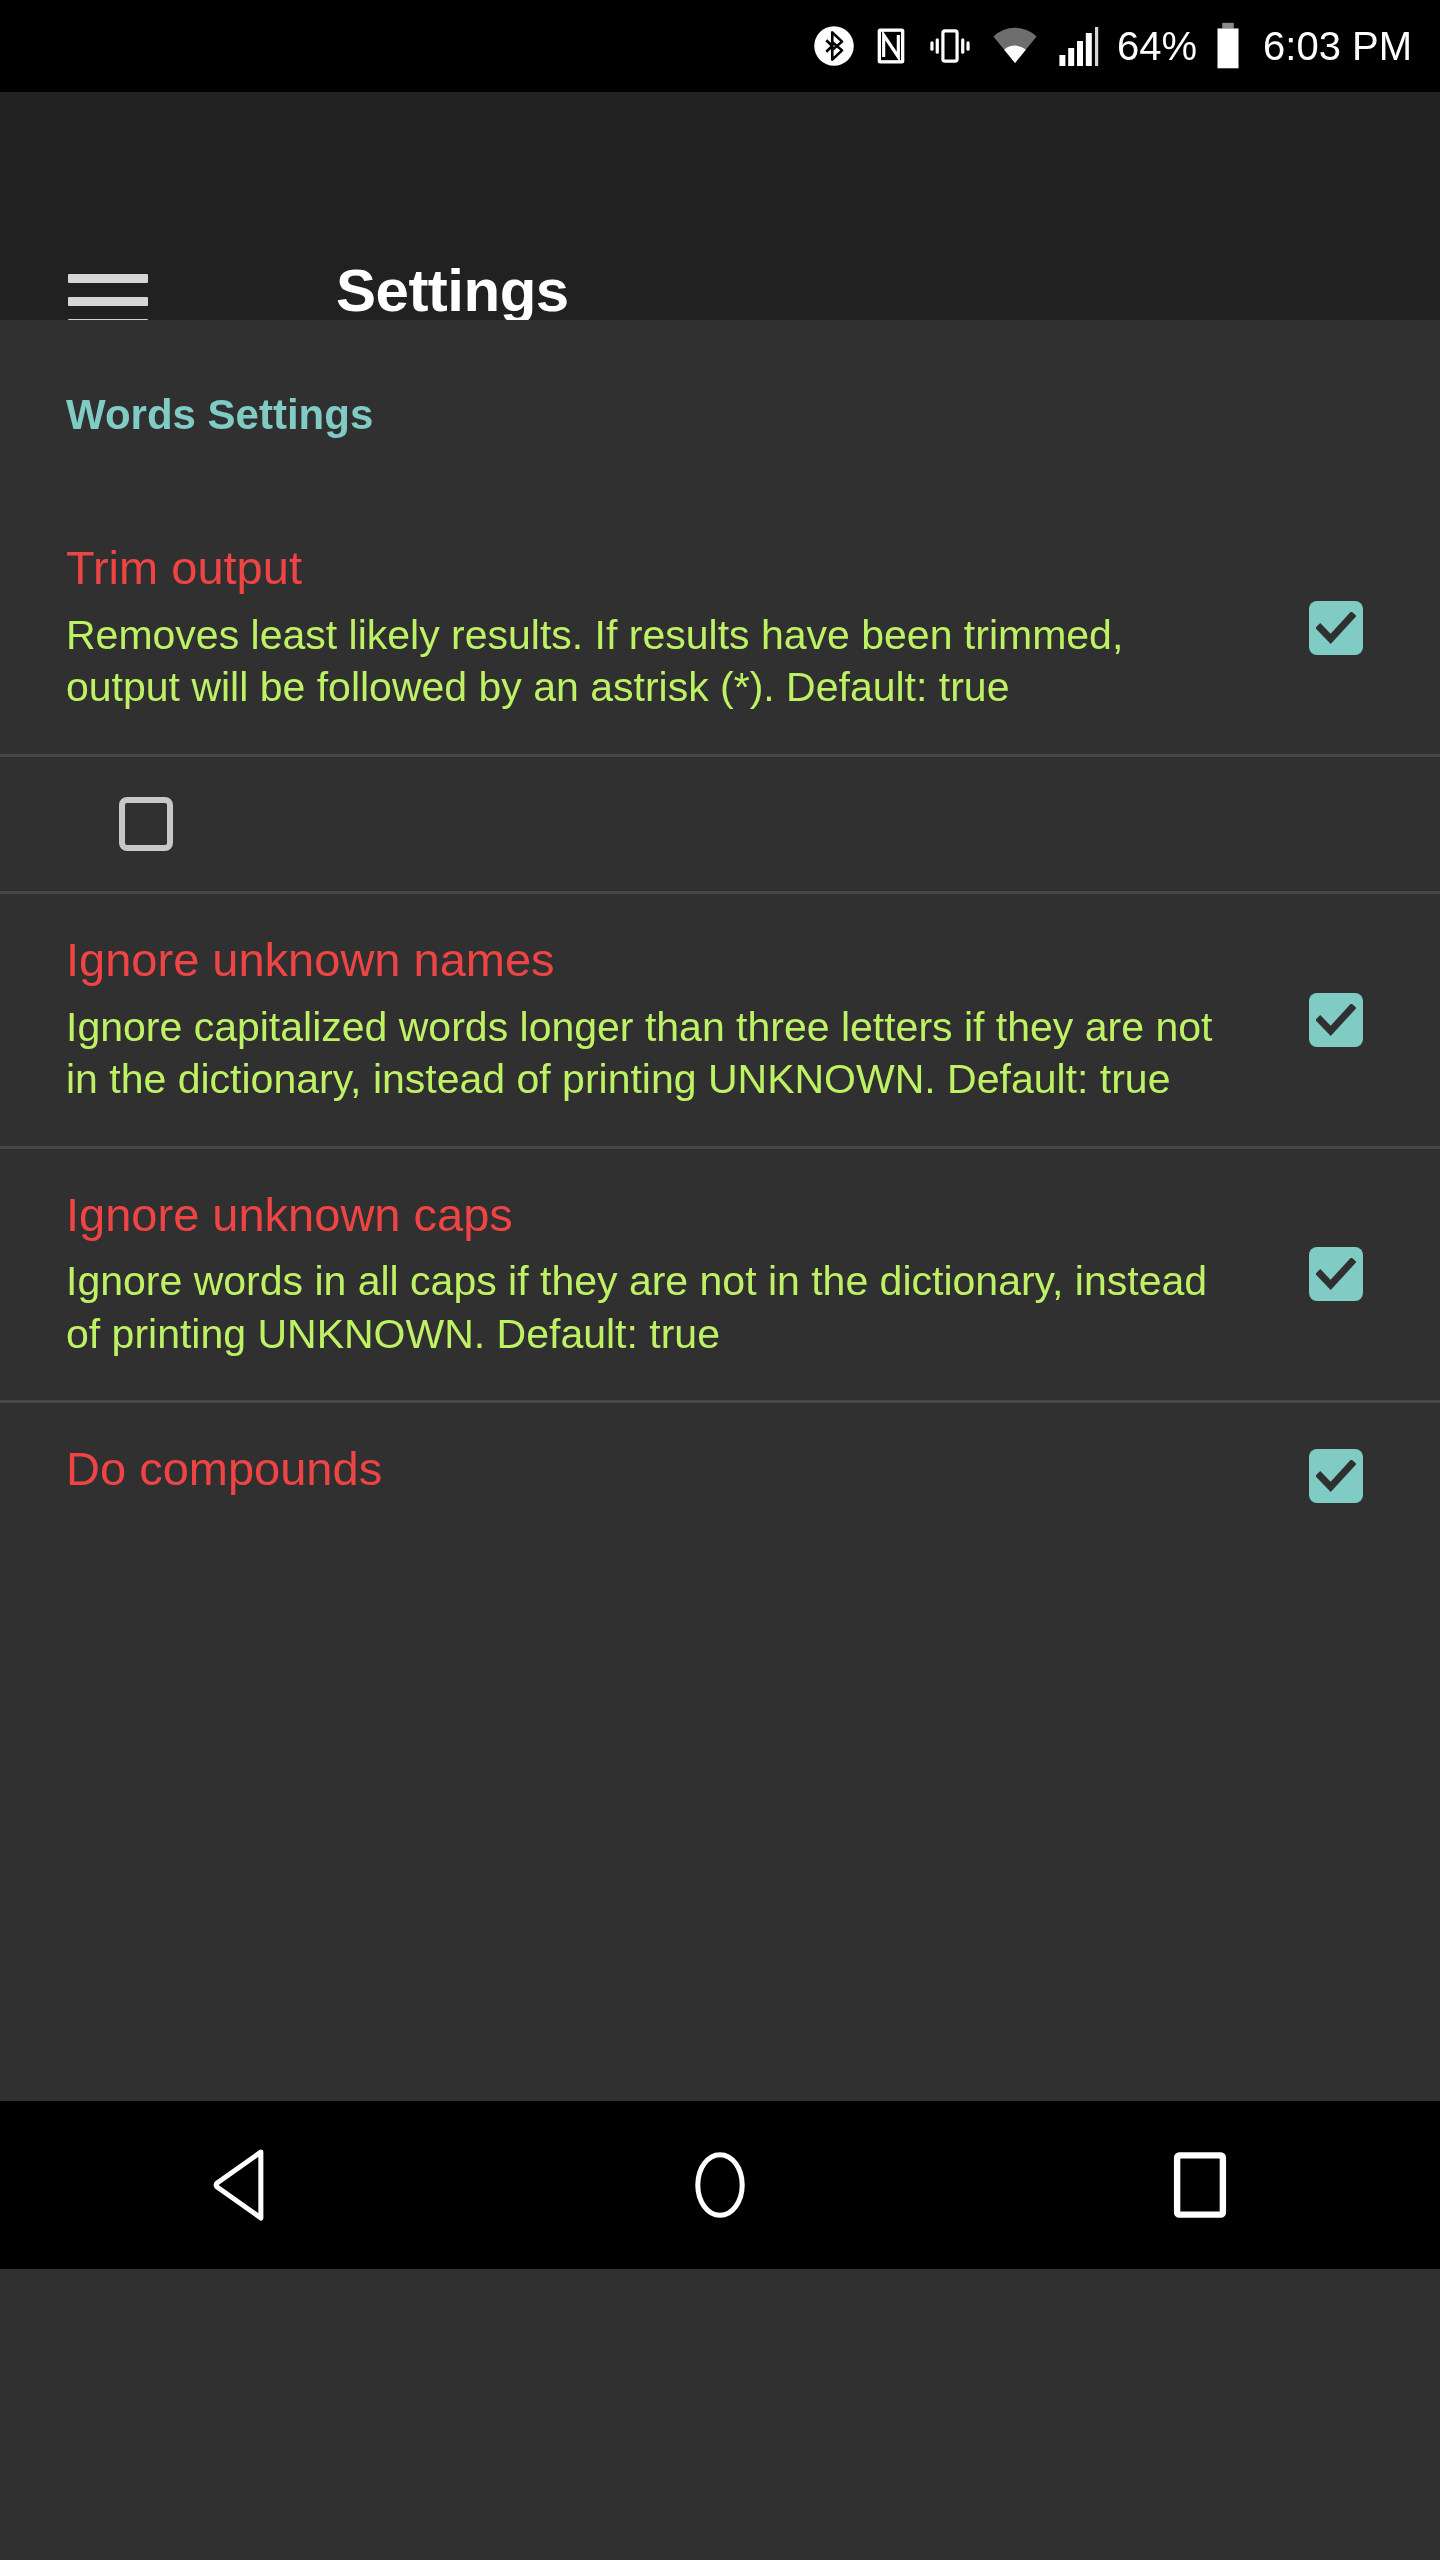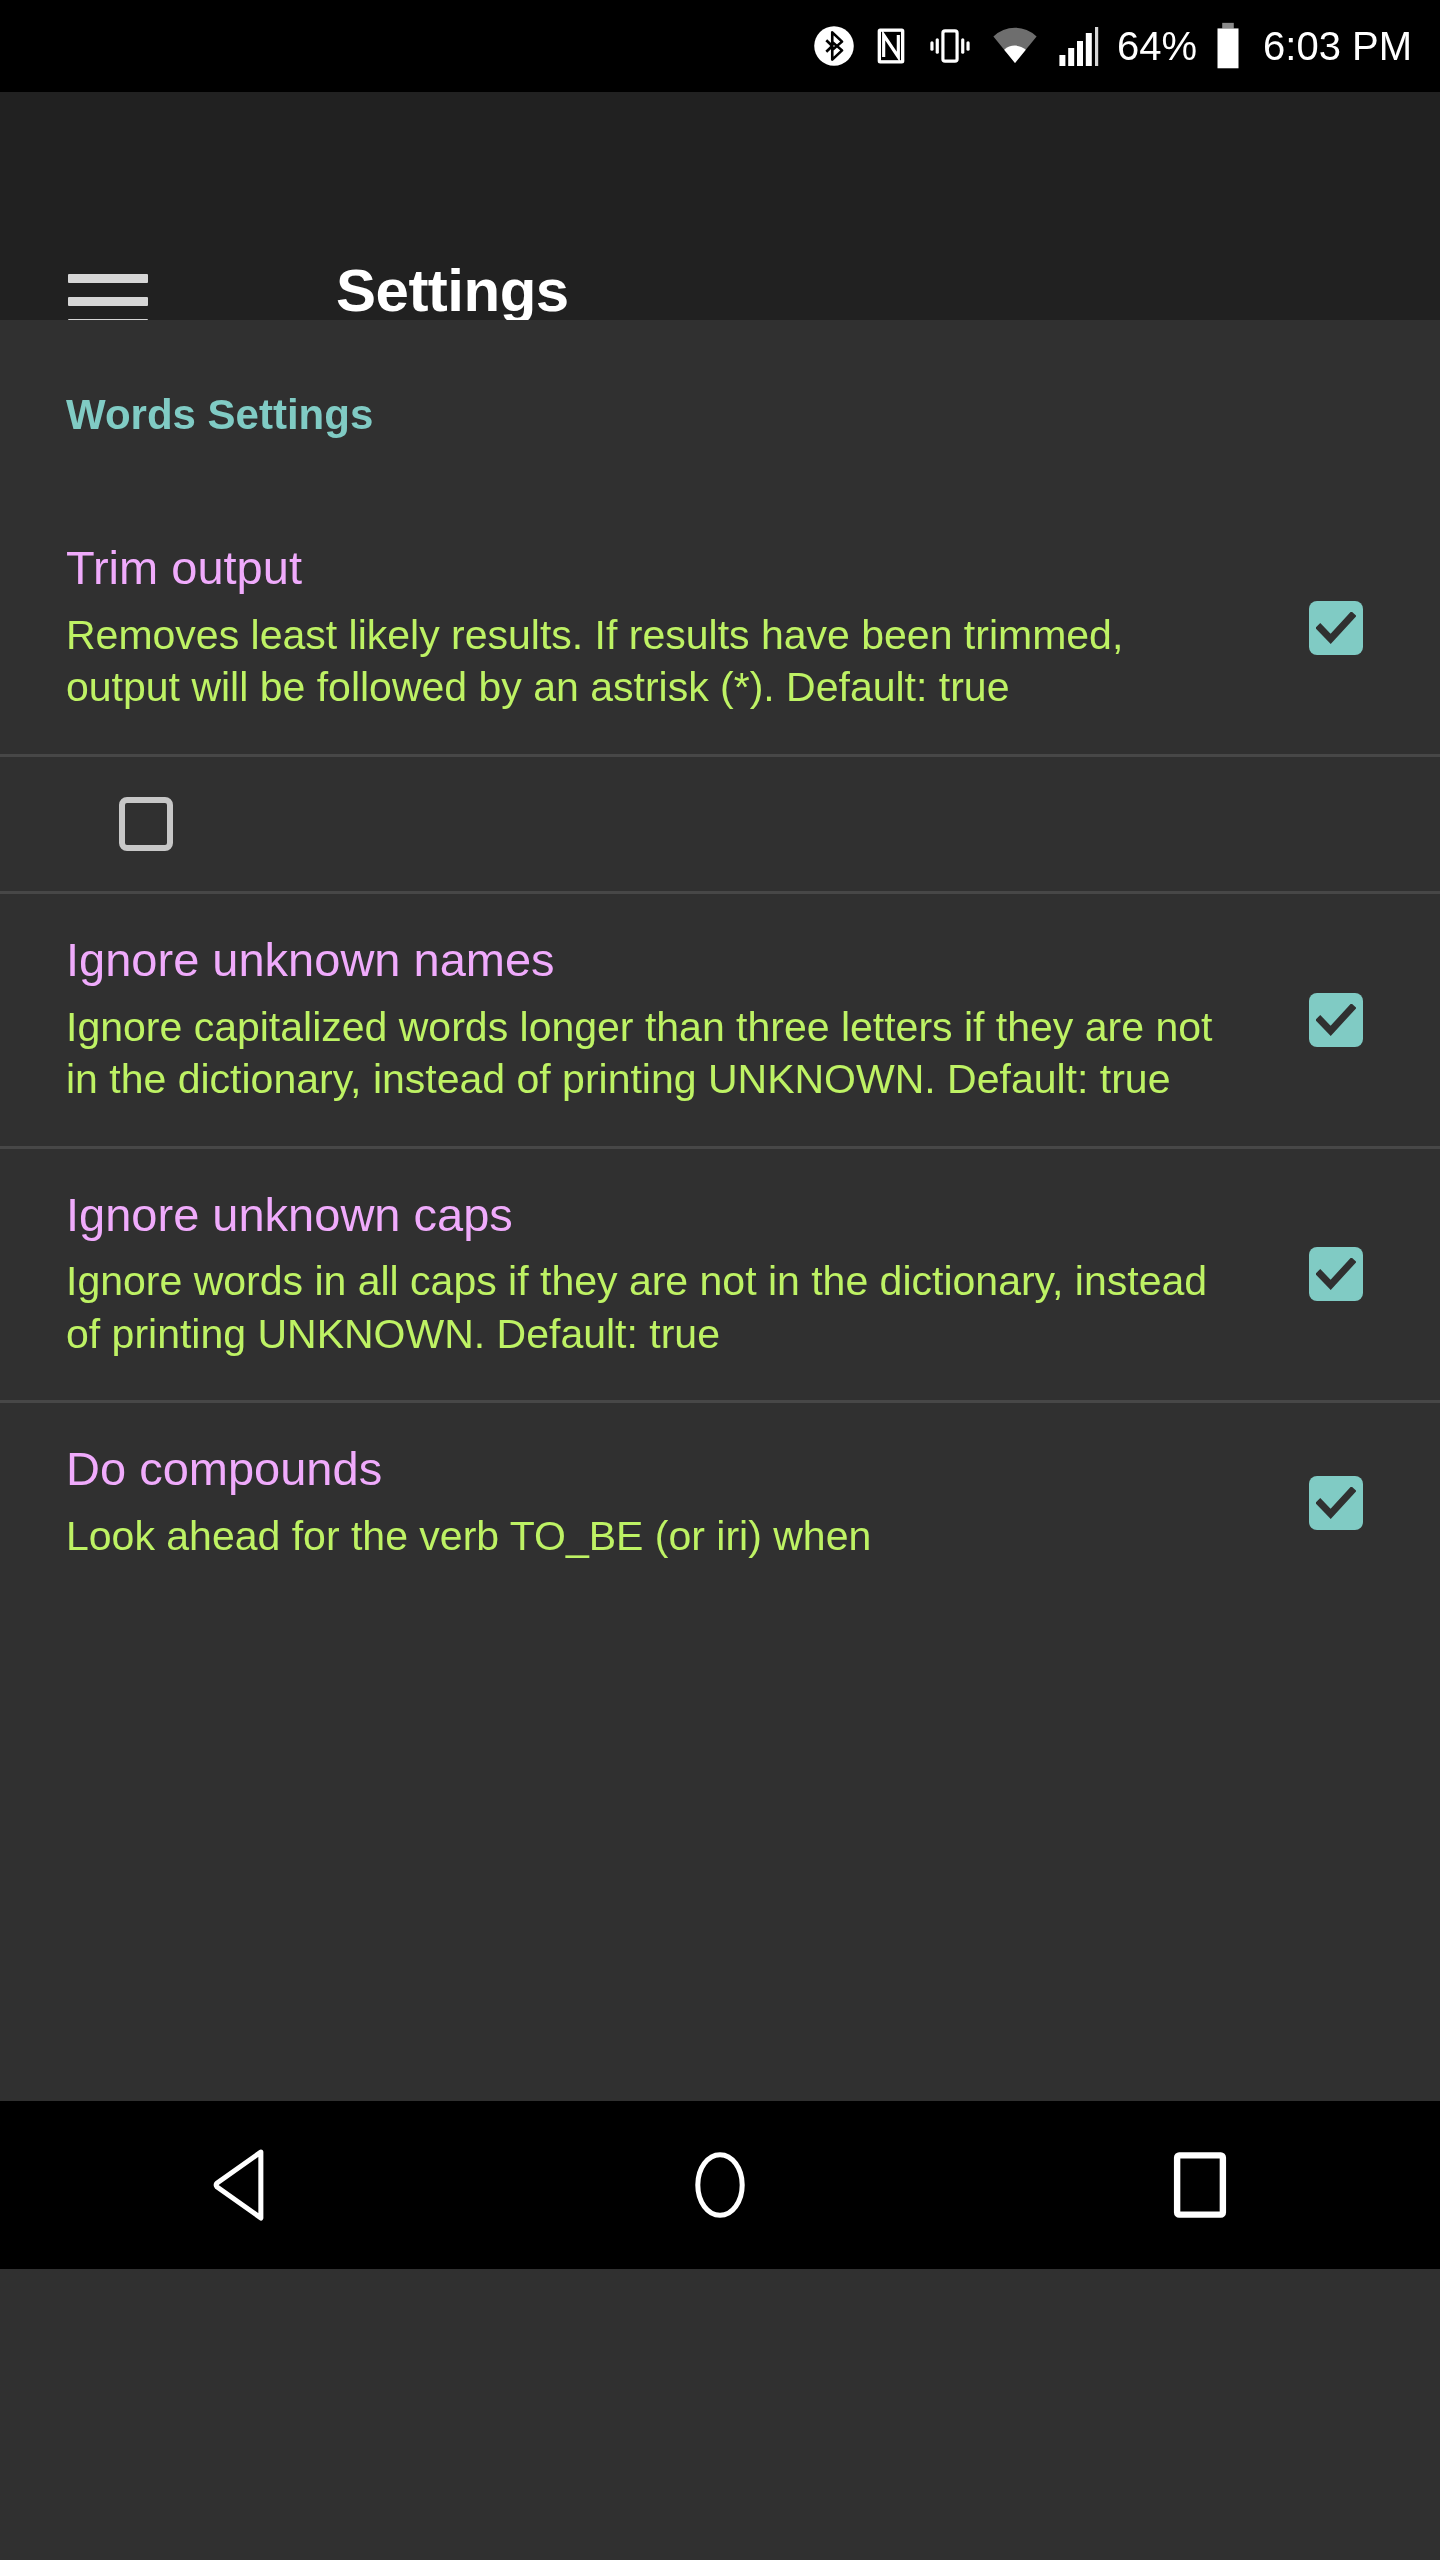--- a/index.html
+++ b/index.html
@@ -49,21 +49,21 @@
     padding:70px 0 0 66px; line-height:1.2; letter-spacing:0px;
   }
 
   .pref-list { margin-top:62px; }
   .pref-item {
     position:relative; display:flex; align-items:flex-start;
     padding:40px 0 40px 66px; min-height:100px;
   }
   .pref-text { flex:1 1 auto; padding-right:26px; max-width:1190px; }
   .pref-title {
-    color:#f0abfc; font-size:47px; line-height:1.12; font-weight:normal;
+    color:#ef4444; font-size:47px; line-height:1.12; font-weight:normal;
     letter-spacing:0px; margin-bottom:14px;
   }
   .pref-desc {
     color:#bef264; font-size:41px; line-height:1.28; letter-spacing:0px;
   }
   .pref-control {
     flex:0 0 auto; width:160px; display:flex; align-items:center;
     justify-content:center; align-self:center;
   }
   .divider { height:3px; background:#474747; width:100%; }
@@ -198,21 +198,20 @@
                 <path d="M2.5 9.5 L8.8 16 L21.3 2.4" fill="none" stroke="#303030" stroke-width="4.2" stroke-linecap="square" stroke-linejoin="miter"></path>
               </svg>
           </div>
         </div>
       </div>
       <div class="divider"></div>
 
       <div class="pref-item">
         <div class="pref-text">
           <div class="pref-title">Do compounds</div>
-          <div class="pref-desc">Look ahead for the verb TO_BE (or iri) when</div>
         </div>
         <div class="pref-control">
           <div class="cb checked">
             <svg width="40" height="32" viewBox="0 0 24 19">
                 <path d="M2.5 9.5 L8.8 16 L21.3 2.4" fill="none" stroke="#303030" stroke-width="4.2" stroke-linecap="square" stroke-linejoin="miter"></path>
               </svg>
           </div>
         </div>
       </div>
 

